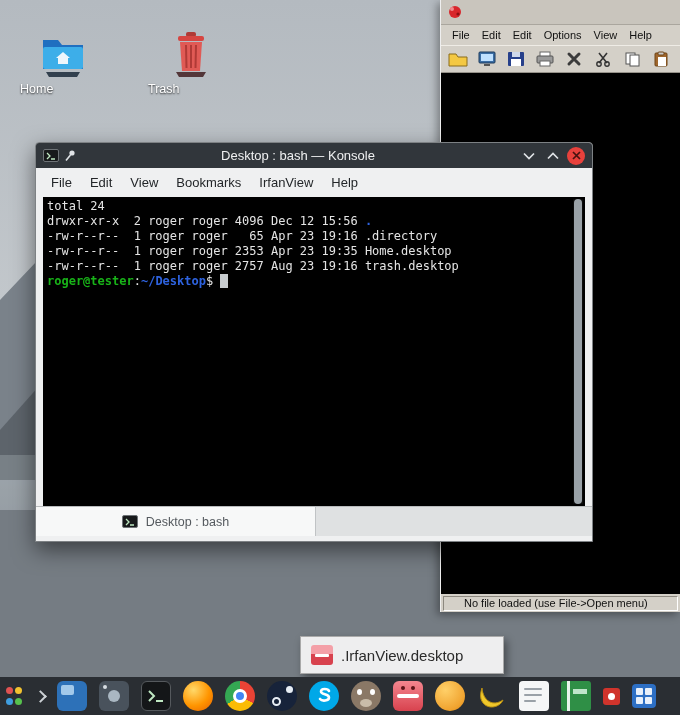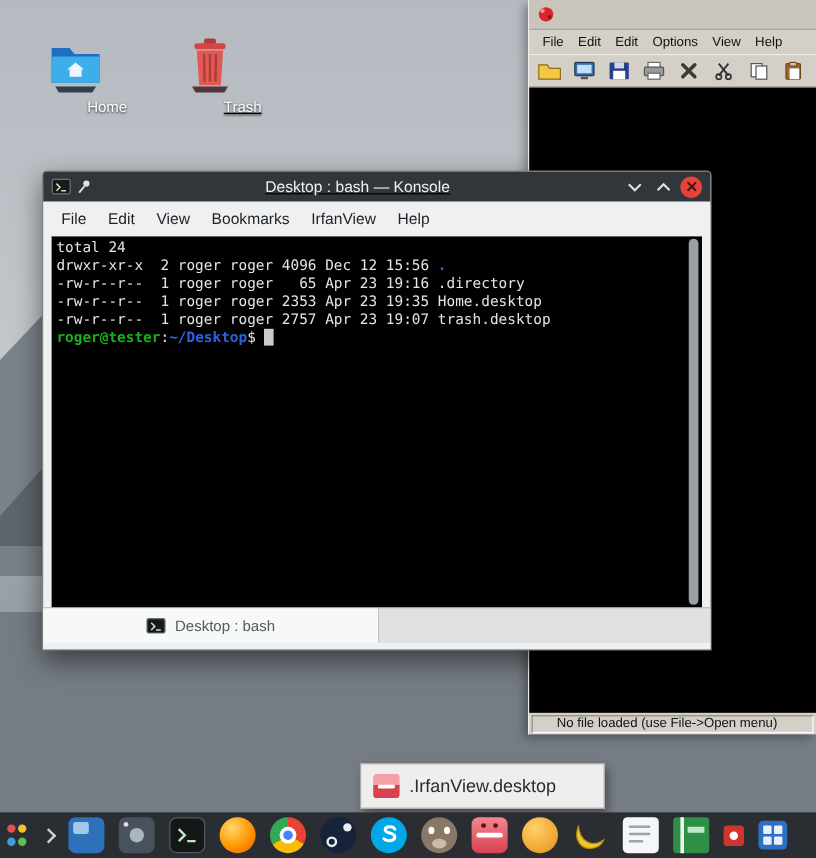--- a/index.html
+++ b/index.html
@@ -4,25 +4,25 @@
 <style>
   * { margin:0; padding:0; box-sizing:border-box; }
   html,body { width:680px; height:715px; overflow:hidden; }
   body { font-family:"Liberation Sans", sans-serif; }
   #screen { position:relative; width:680px; height:715px; overflow:hidden; background:#9aa1a8; }
 
   
   #wallpaper { position:absolute; inset:0; }
 
   
-  .desk-icon { position:absolute; width:86px; text-align:right; cursor:default; }
+  .desk-icon { position:absolute; width:86px; text-align:left; cursor:default; }
   .desk-icon .glyph { display:block; margin:0 auto; }
   .desk-icon .lbl { display:block; margin-top:4px; font-size:12.5px; color:#ffffff; text-shadow:0 1px 2px rgba(0,0,0,.85); }
   #icon-home { left:20px; top:30px; }
-  #icon-trash { left:132px; top:30px;text-decoration:underline; }
+  #icon-trash { left:148px; top:30px; }
 
   
   #viewer { position:absolute; left:440px; top:0; width:240px; height:612px; background:#d4d0c8;
             display:flex; flex-direction:column; border-left:1px solid #efefef;
             box-shadow:-3px 3px 8px rgba(0,0,0,.35); z-index:2; }
   .v-titlebar { height:25px; display:flex; align-items:center; padding-left:6px; background:#c9c5bd; border-bottom:1px solid #aaa69e; gap:6px; }
   .v-title { font-size:11px; color:#222; }
   .v-menubar { height:20px; display:flex; align-items:center; padding-left:5px; font-size:11px; color:#111; }
   .v-menu-item { padding:2px 6px; cursor:default; }
   .v-toolbar { height:28px; display:flex; align-items:center; padding-left:4px; gap:3px;
@@ -31,21 +31,21 @@
   .v-canvas { flex:1; background:#000; }
   .v-status { height:18px; display:flex; align-items:center; padding:1px 2px; }
   .v-status-cell { flex:1; height:15px; border:1px solid; border-color:#8c887f #ffffff #ffffff #8c887f;
                    font-size:11px; color:#111; padding:0 20px; line-height:13px; white-space:nowrap; overflow:hidden; }
 
   
   #konsole { position:absolute; left:35px; top:142px; width:558px; height:400px; background:#eff0f1;
              border:1px solid #7d8184; border-radius:4px 4px 0 0; box-shadow:0 8px 22px rgba(0,0,0,.5);
              display:flex; flex-direction:column; z-index:3; }
   .k-titlebar { height:25px; background:var(--titlebar,#31363b); border-radius:3px 3px 0 0;
-                display:flex; align-items:center; padding:0 7px; gap:4px;text-decoration:underline; }
+                display:flex; align-items:center; padding:0 7px; gap:4px; }
   .k-title { flex:1; text-align:center; font-size:13px; color:#eff0f1; }
   .k-winbtn { width:20px; height:20px; display:flex; align-items:center; justify-content:center; }
   .k-close { width:18px; height:18px; border-radius:50%; background:var(--close-red,#e8413c);
              display:flex; align-items:center; justify-content:center; }
   .k-menubar { height:29px; display:flex; align-items:center; padding-left:6px; font-size:13px; color:#232629; }
   .k-menu-item { padding:5px 9px; cursor:default; }
   .k-termwrap { margin:0 7px; height:309px; background:#000; position:relative; }
   .k-term { position:absolute; left:4px; top:2px; right:16px; bottom:2px; overflow:hidden; }
   .term-line { white-space:pre; font-family:"DejaVu Sans Mono", monospace; font-size:12px; line-height:15px; }
   .tc-fg { color:var(--term-fg,#e4e4e4); }
@@ -277,21 +277,21 @@
       <span class="k-menu-item">Bookmarks</span>
       <span class="k-menu-item">IrfanView</span>
       <span class="k-menu-item">Help</span>
     </div>
     <div class="k-termwrap">
       <div class="k-term">
           <div class="term-line"><span class="tc-fg">total 24</span></div>
           <div class="term-line"><span class="tc-fg">drwxr-xr-x  2 roger roger 4096 Dec 12 15:56 </span><span class="tc-blue">.</span></div>
           <div class="term-line"><span class="tc-fg">-rw-r--r--  1 roger roger   65 Apr 23 19:16 .directory</span></div>
           <div class="term-line"><span class="tc-fg">-rw-r--r--  1 roger roger 2353 Apr 23 19:35 Home.desktop</span></div>
-          <div class="term-line"><span class="tc-fg">-rw-r--r--  1 roger roger 2757 Apr 23 19:07 trash.desktop</span></div>
+          <div class="term-line"><span class="tc-fg">-rw-r--r--  1 roger roger 2757 Aug 23 19:16 trash.desktop</span></div>
           <div class="term-line"><span class="tc-green">roger@tester</span><span class="tc-fg">:</span><span class="tc-blue">~/Desktop</span><span class="tc-fg">$ </span><span class="tc-cursor"> </span></div>
         </div>
       <div class="k-scroll">
         <div class="k-scroll-handle"></div>
       </div>
     </div>
     <div class="k-tabbar">
       <div class="k-tab">
         <span class="mini-term">
           <svg width="10" height="8" viewBox="0 0 10 8">

